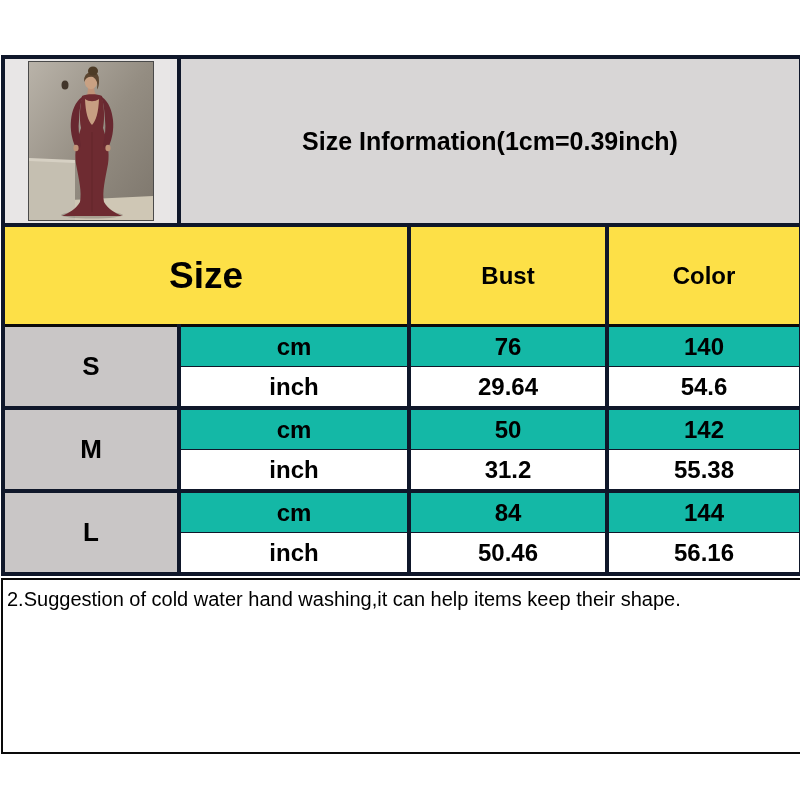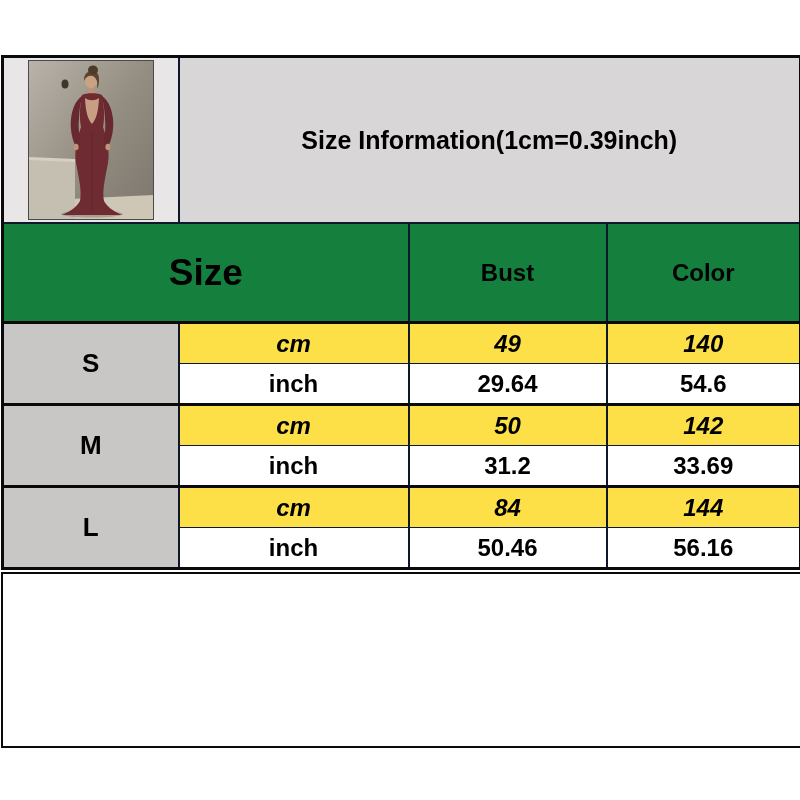--- a/index.html
+++ b/index.html
@@ -8,45 +8,45 @@
     font-family:"Liberation Sans", sans-serif;color:#000;
     -webkit-font-smoothing:antialiased;
   }
   .sheet{width:800px;height:800px;position:relative;padding-top:55px;box-sizing:border-box;}
 
   table.size-table{
     border-collapse:collapse;table-layout:fixed;width:798px;margin:0 0 0 1px;
     border:3px solid #0a0a0a;
   }
   table.size-table td, table.size-table th{
-    border:2px solid #0f172a;padding:0;text-align:center;vertical-align:middle;
+    border:4px solid #0f172a;padding:0;text-align:center;vertical-align:middle;
     overflow:hidden;
   }
 
   
   tr.media-row td{height:164px;}
   tr.header-row th{height:97px;}
   tr.data-row td, tr.data-row th{height:39px;}
 
   
   td.photo-cell{background:#e8e6e6;}
   .photo-frame{width:124px;height:158px;margin:0 auto;outline:1px solid #4a4a4a;display:block;}
   td.title-cell{background:#d8d6d6;}
   .main-title{font-size:25px;font-weight:bold;letter-spacing:0px;}
 
   
-  tr.header-row th{background:#15803d;font-weight:bold;border-bottom:3px solid #0a0a0a;}
+  tr.header-row th{background:#fde047;font-weight:bold;border-bottom:3px solid #0a0a0a;}
   th.size-h{font-size:37px;}
   th.col-h{font-size:24px;}
 
   
   th.size-label{
     background:#c9c6c6;font-size:26px;font-weight:bold;
   }
-  tr.u-cm td{background:#fde047;font-style:italic;}
+  tr.u-cm td{background:#14b8a6;}
   tr.u-inch td{background:#ffffff;}
   tr.data-row td{font-size:24px;font-weight:bold;}
   tr.group-start td, tr.group-start th{border-top:3px solid #0a0a0a;}
   tr.u-cm td{border-bottom-width:1px;}
   tr.u-inch td{border-top-width:1px;}
 
   
   .attention-box{
     width:794px;margin:2px 0 0 1px;border:2px solid #0a0a0a;background:#ffffff;
     height:168px;box-sizing:content-box;padding:4px 6px 0 4px;
@@ -138,51 +138,52 @@
 
     <tr class="header-row">
       <th class="size-h" colspan="2">Size</th>
       <th class="col-h">Bust</th>
       <th class="col-h">Color</th>
     </tr>
 
     <tr class="data-row u-cm group-start">
       <th class="size-label" rowspan="2">S</th>
       <td>cm</td>
-      <td>49</td>
+      <td>76</td>
       <td>140</td>
     </tr>
     <tr class="data-row u-inch">
       <td>inch</td>
       <td>29.64</td>
       <td>54.6</td>
     </tr>
 
     <tr class="data-row u-cm group-start">
       <th class="size-label" rowspan="2">M</th>
       <td>cm</td>
       <td>50</td>
       <td>142</td>
     </tr>
     <tr class="data-row u-inch">
       <td>inch</td>
       <td>31.2</td>
-      <td>33.69</td>
+      <td>55.38</td>
     </tr>
 
     <tr class="data-row u-cm group-start">
       <th class="size-label" rowspan="2">L</th>
       <td>cm</td>
       <td>84</td>
       <td>144</td>
     </tr>
     <tr class="data-row u-inch">
       <td>inch</td>
       <td>50.46</td>
       <td>56.16</td>
     </tr>
   </tbody>
     </table>
 
   <div class="attention-box">
+    <div class="att-line">2.Suggestion of cold water hand washing,it can help items keep their shape.</div>
   </div>
 
 </div>
 
 </body></html>

